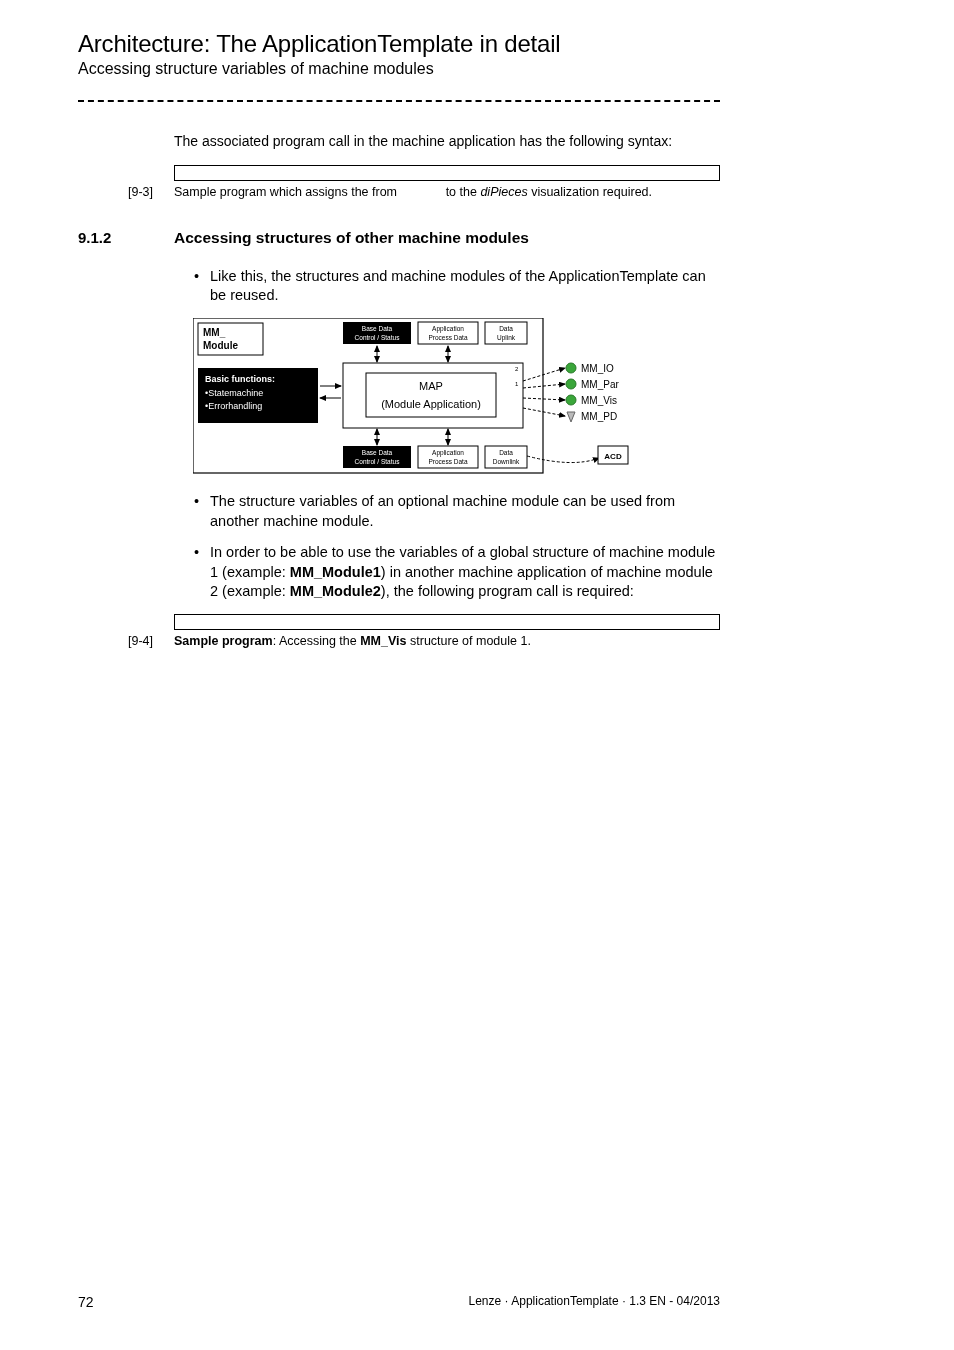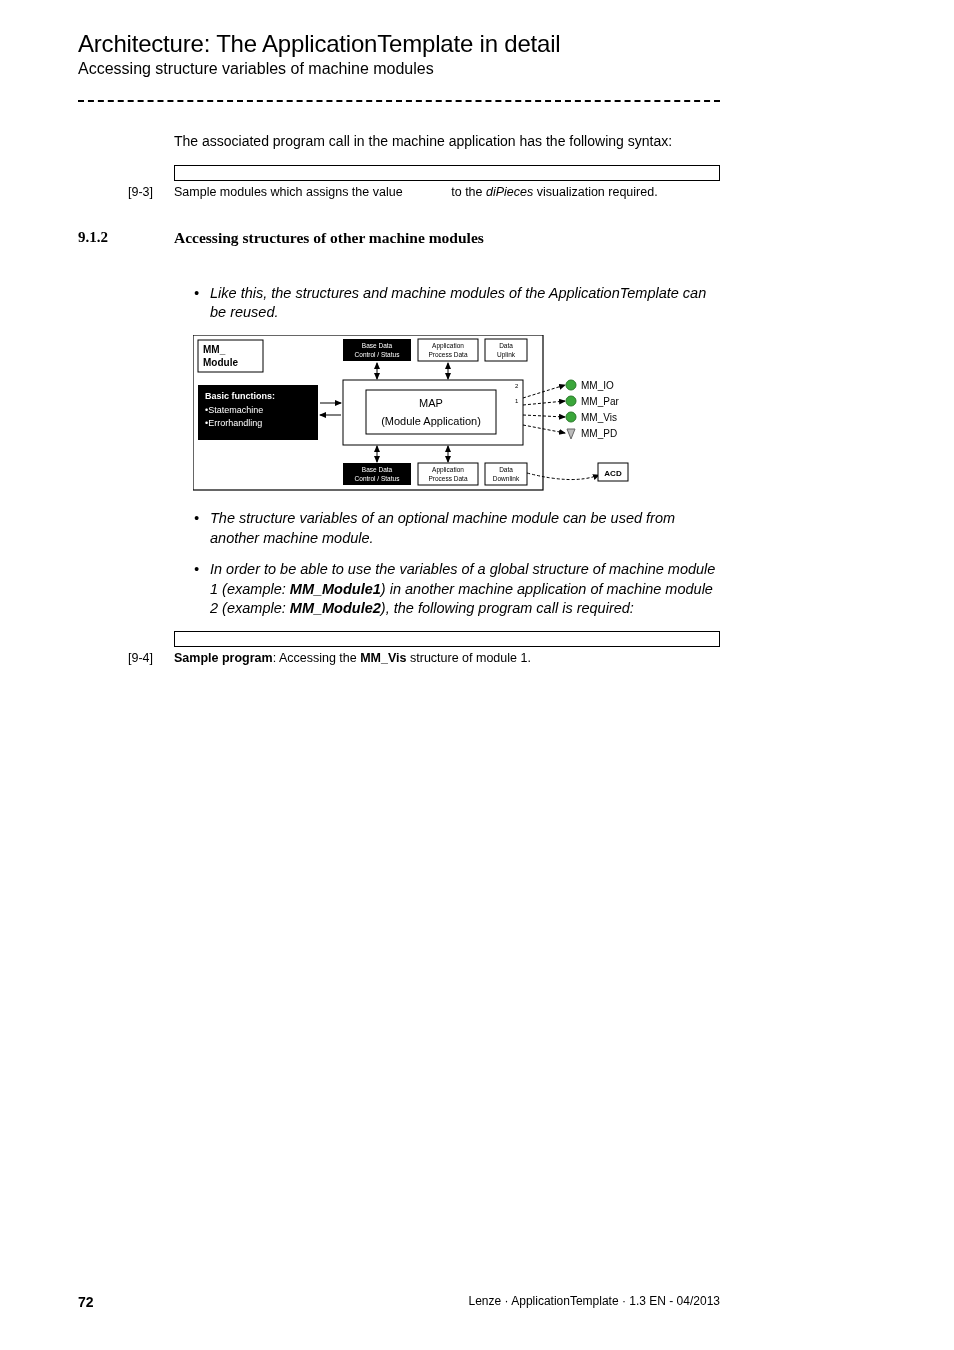--- a/index.html
+++ b/index.html
@@ -56,22 +56,21 @@
   .caption-row.second { margin-bottom: 10px; }
   .caption-label {
     width: 46px;
     flex-shrink: 0;
   }
   .caption-text { flex: 1; }
   .caption-text .italic { font-style: italic; }
   .caption-text .bold { font-weight: 700; text-align: right; }
   .section-row {
     display: flex;
-    margin-bottom: 37px;
-    font-family: Liberation Serif, serif;
+    margin-bottom: 20px;
   }
   .section-num {
     width: 96px;
     flex-shrink: 0;
     font-weight: 700;
     font-size: 15px;
   }
   .section-title {
     font-weight: 700;
     font-size: 15.5px;
@@ -87,21 +86,20 @@
     list-style: none;
     padding: 0;
     margin: 0 0 0 20px;
   }
   ul.bullets > li {
     position: relative;
     padding-left: 16px;
     margin-bottom: 12px;
     font-size: 14.5px;
     line-height: 1.35;
-    font-style: italic;
   }
   ul.bullets > li::before {
     content: "•";
     position: absolute;
     left: 0;
     top: 0;
   }
   .diagram-wrap {
     margin: 8px 0 14px 115px;
   }
@@ -110,42 +108,42 @@
   .italic { font-style: italic; }
   .footer {
     position: absolute;
     bottom: 40px;
     left: 78px;
     right: 78px;
     display: flex;
     justify-content: space-between;
     font-size: 12px;
   }
-  .footer .pg { font-weight: 700; font-size: 14px; }
+  .footer .pg { font-weight: 400; font-size: 14px; }
 </style>
 </head>
 <body>
 
 <div class="page">
 
   <h1 class="header-title">Architecture: The ApplicationTemplate in detail</h1>
   <div class="header-sub">Accessing structure variables of machine modules</div>
 
   <hr class="dashed-sep">
 
   <div class="indent-block">
     <p class="body-text">The associated program call in the machine application has the following syntax:</p>
   </div>
 
   <div class="code-box"></div>
 
   <div class="caption-row">
     <span class="caption-label">[9-3]</span>
     <span class="caption-text">
-      <span>Sample modules which assigns the value </span><span style="white-space:pre">            </span><span> to the </span><span class="italic">diPieces</span><span> visualization required.</span>
+      <span>Sample program which assigns the from </span><span style="white-space:pre">            </span><span> to the </span><span class="italic">diPieces</span><span> visualization required.</span>
     </span>
   </div>
 
   <div class="section-row">
     <div class="section-num">9.1.2</div>
     <div class="section-title">Accessing structures of other machine modules</div>
   </div>
 
   <div class="indent-block">
 

